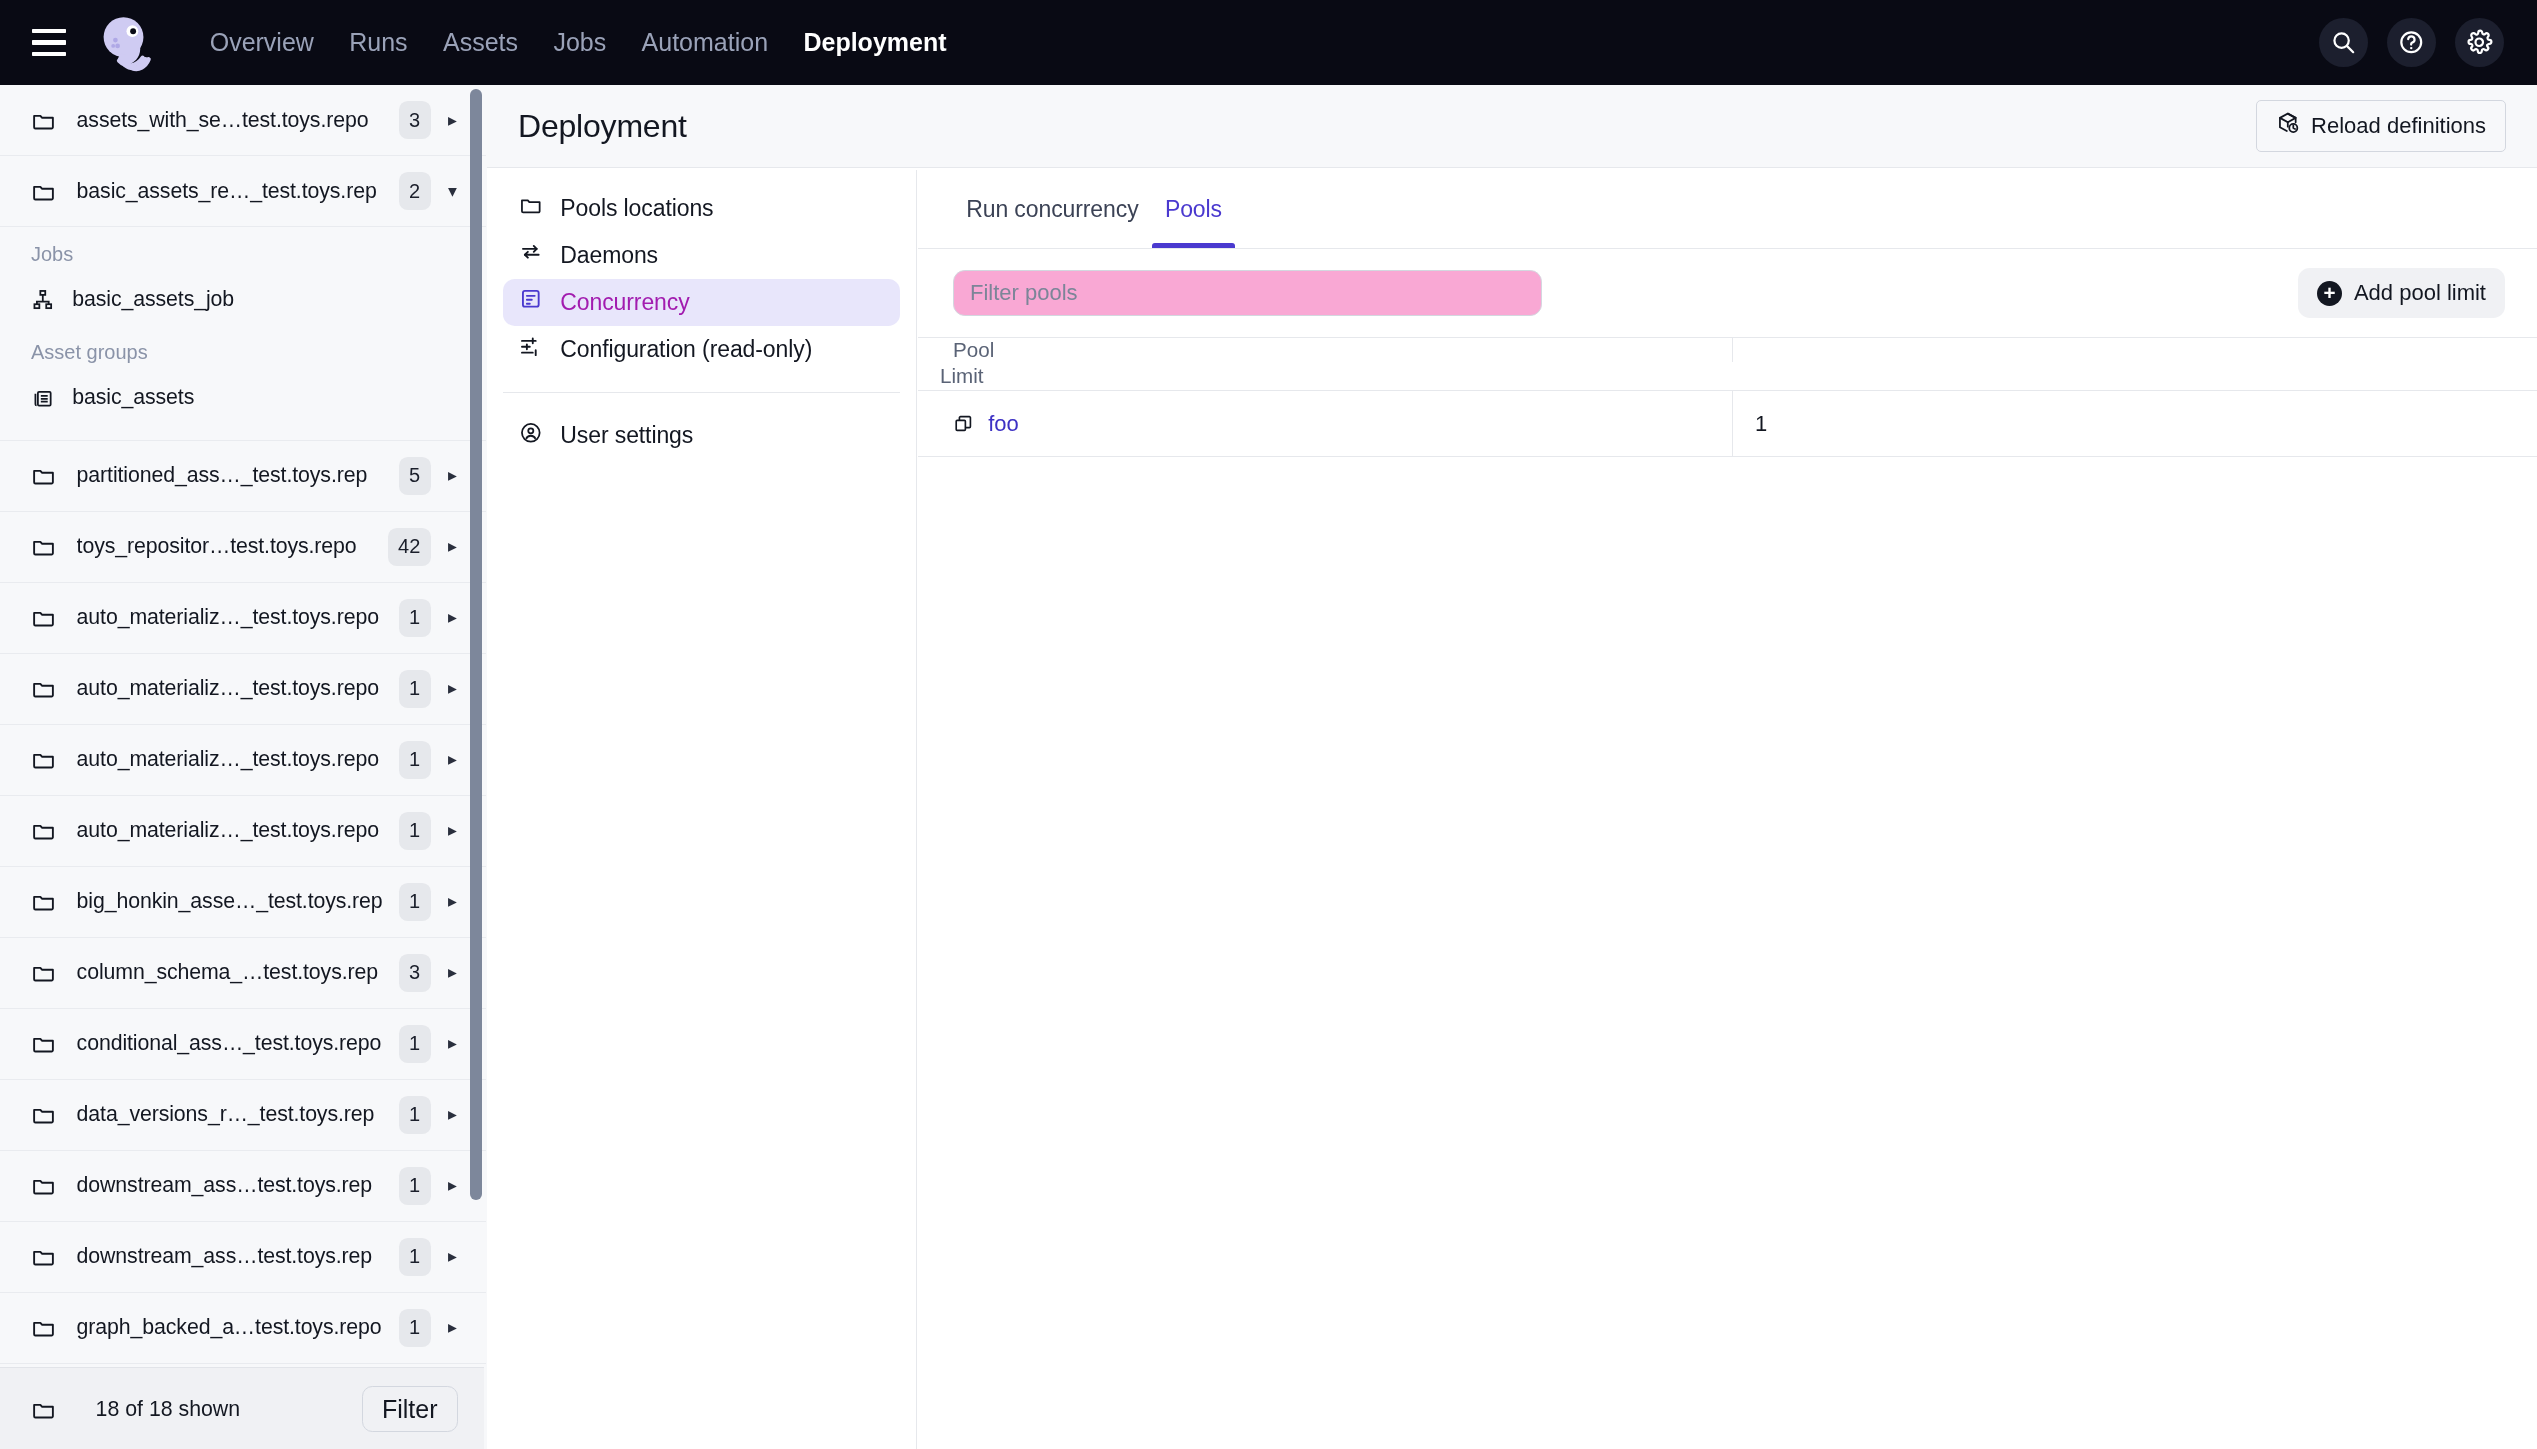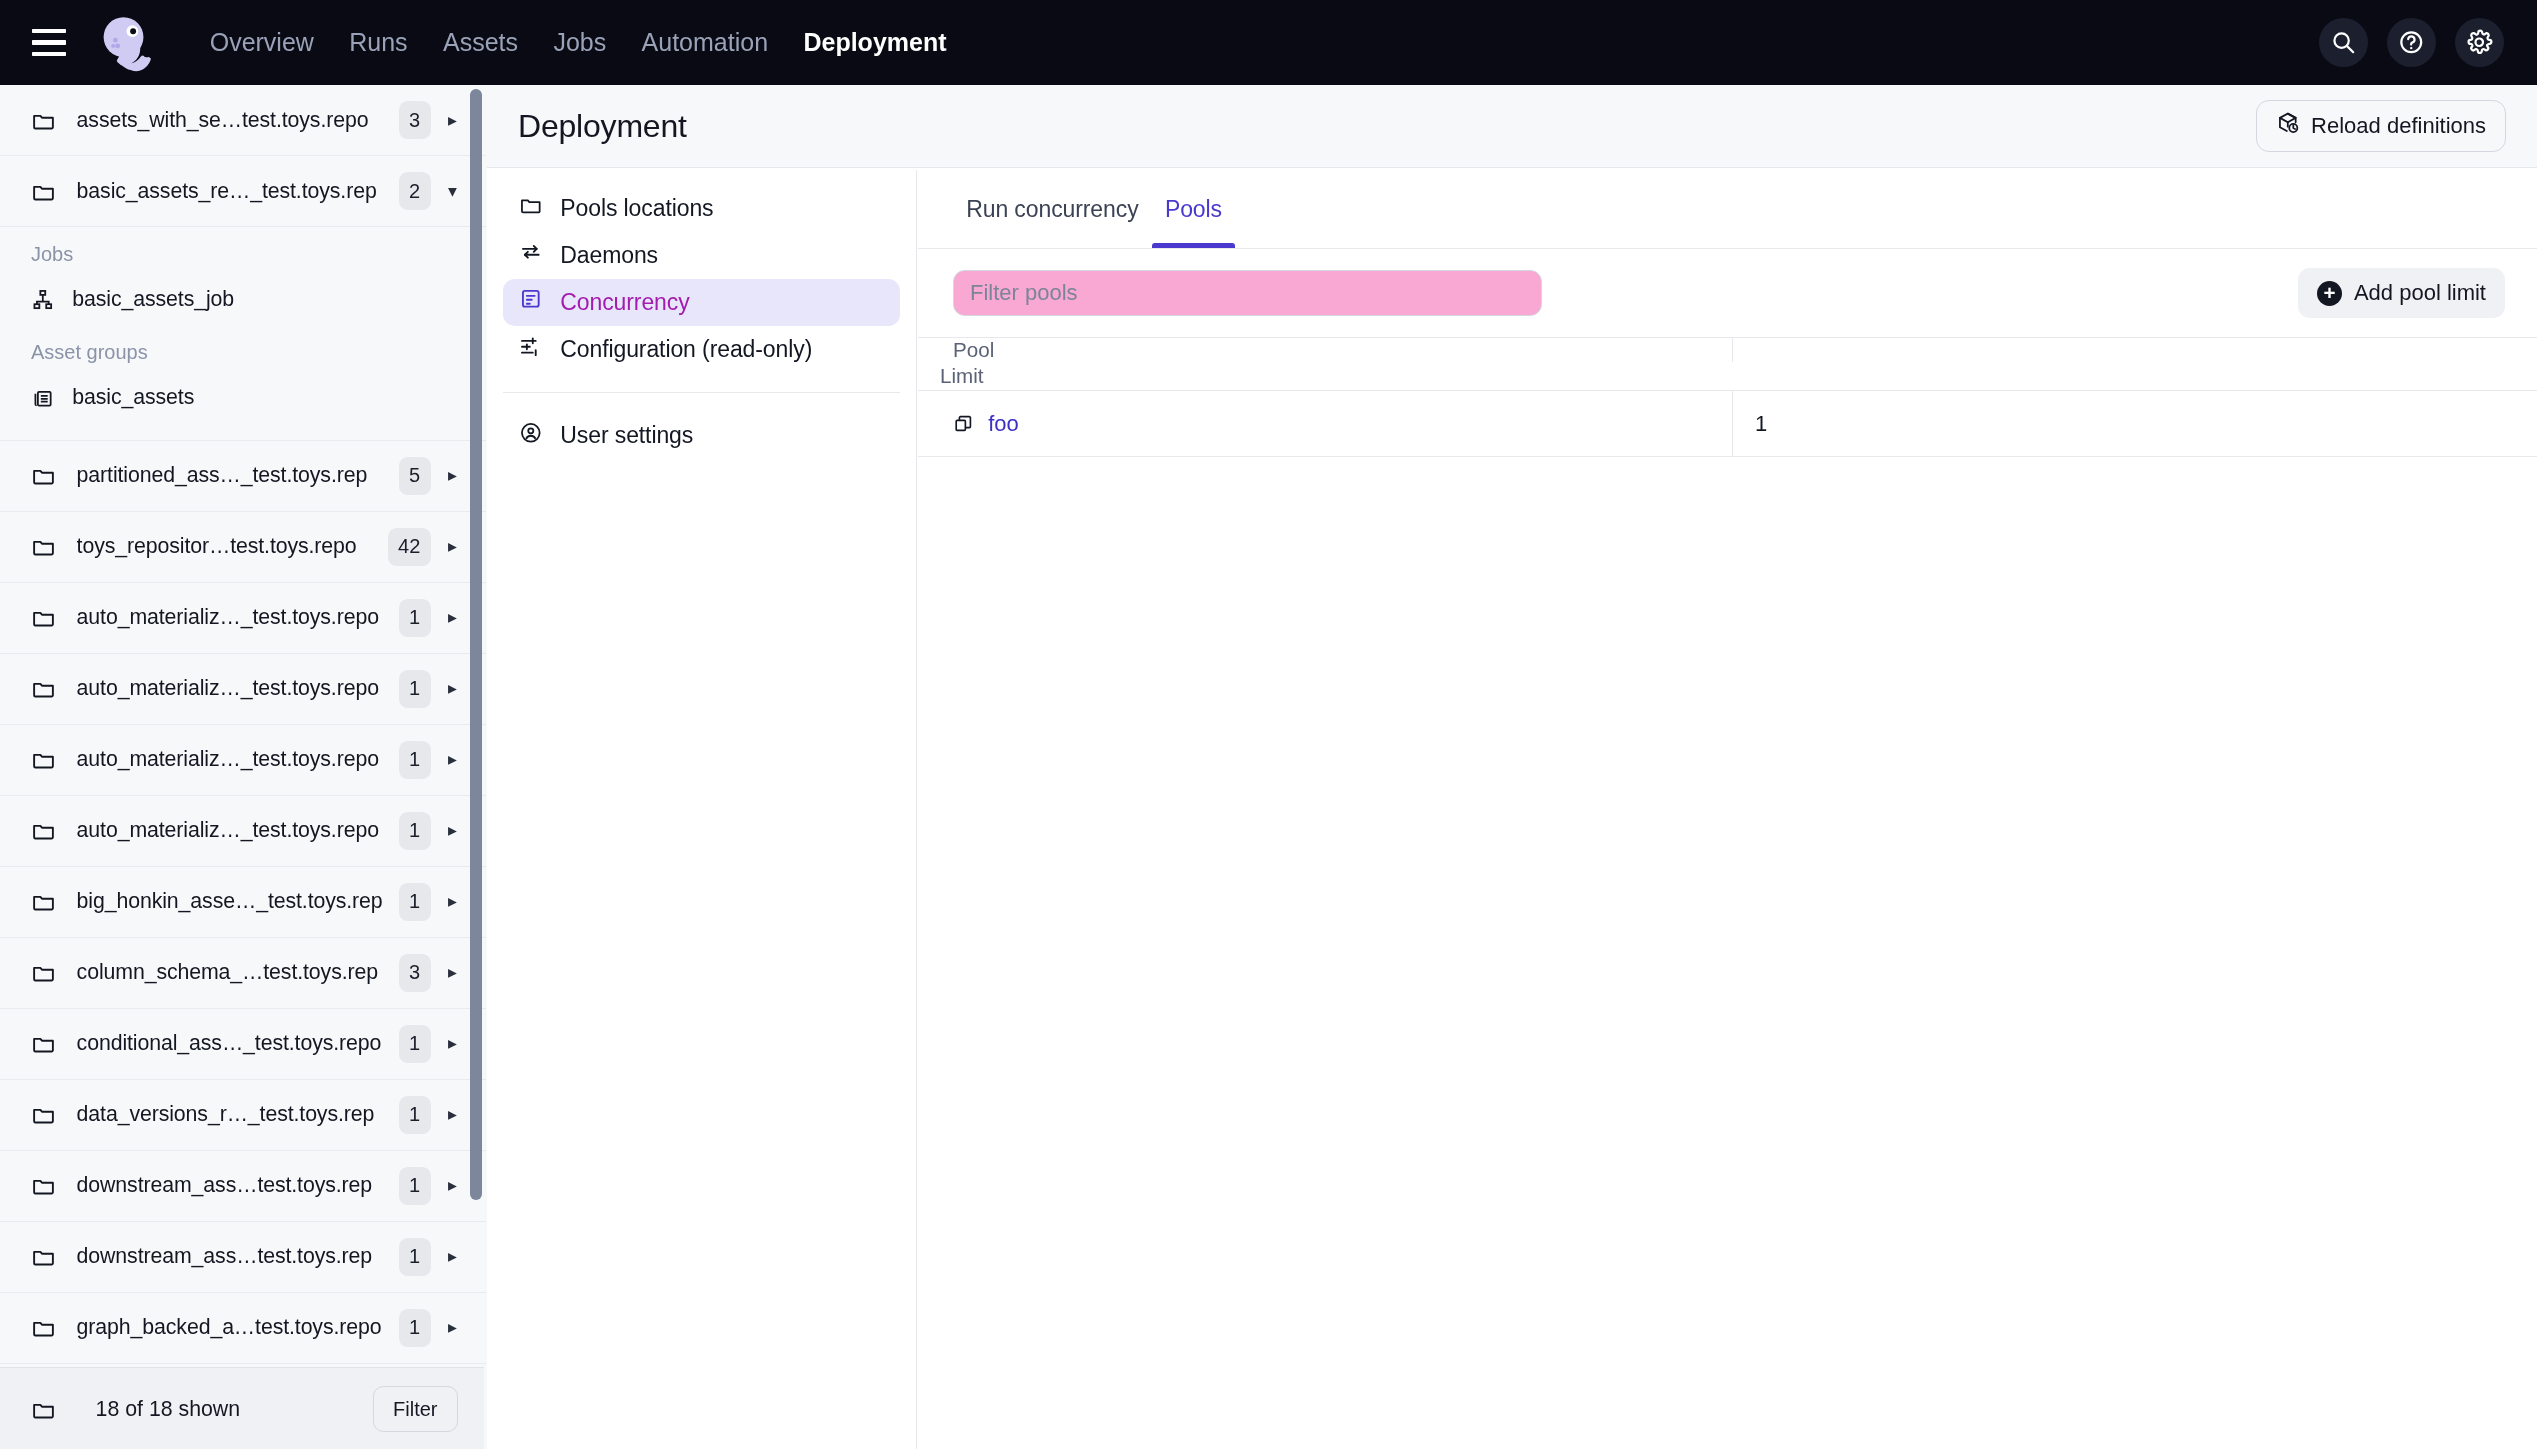--- a/index.html
+++ b/index.html
@@ -89,36 +89,36 @@
 
   #sidebar-footer {
     position: absolute; left: 0; bottom: 0; width: 484px; height: 83px;
     background: #F0F1F4; border-top: 1.5px solid #E2E4E9;
     display: flex; align-items: center; padding: 0 26.5px 0 31px;
   }
   .footer-label { font-size: 21.3px; color: #131721; margin-left: 19px; }
   .filter-btn {
     margin-left: auto; border: 1.5px solid #D3D7DF; background: #F0F1F4;
     border-radius: 10.3px; height: 46px; padding: 0 19px;
-    font-size: 20px; color: #131721; cursor: pointer;
+    font-size: 25px; color: #131721; cursor: pointer;
     display: flex; align-items: center;
     font-family: "Liberation Sans", sans-serif;
   }
 
   
   #main { position: absolute; left: 487px; top: 85px; width: 2050px; height: 1365px; background: #ffffff; }
   #main-header {
     position: absolute; left: 0; top: 0; width: 2050px; height: 83px;
     background: #F7F8FA; border-bottom: 1.5px solid #E6E8EC;
     display: flex; align-items: center; padding: 0 31px 0 31px;
   }
   #page-title { font-size: 32px; color: #131721; font-weight: 400; letter-spacing: -0.2px; }
   .reload-btn {
     margin-left: auto; border: 1.5px solid #D3D7DF; background: #F7F8FA;
-    border-radius: 13px; height: 52px; padding: 0 19px;
+    border-radius: 5px; height: 52px; padding: 0 19px;
     display: flex; align-items: center; gap: 11.8px;
     font-size: 22px; color: #131721; cursor: pointer;
     font-family: "Liberation Sans", sans-serif;
     justify-content: space-between;
   }
 
   #leftnav {
     position: absolute; left: 0; top: 85px; width: 430px; height: 1281px;
     background: #ffffff; border-right: 1.5px solid #E6E8EC;
     padding-top: 14.7px;

